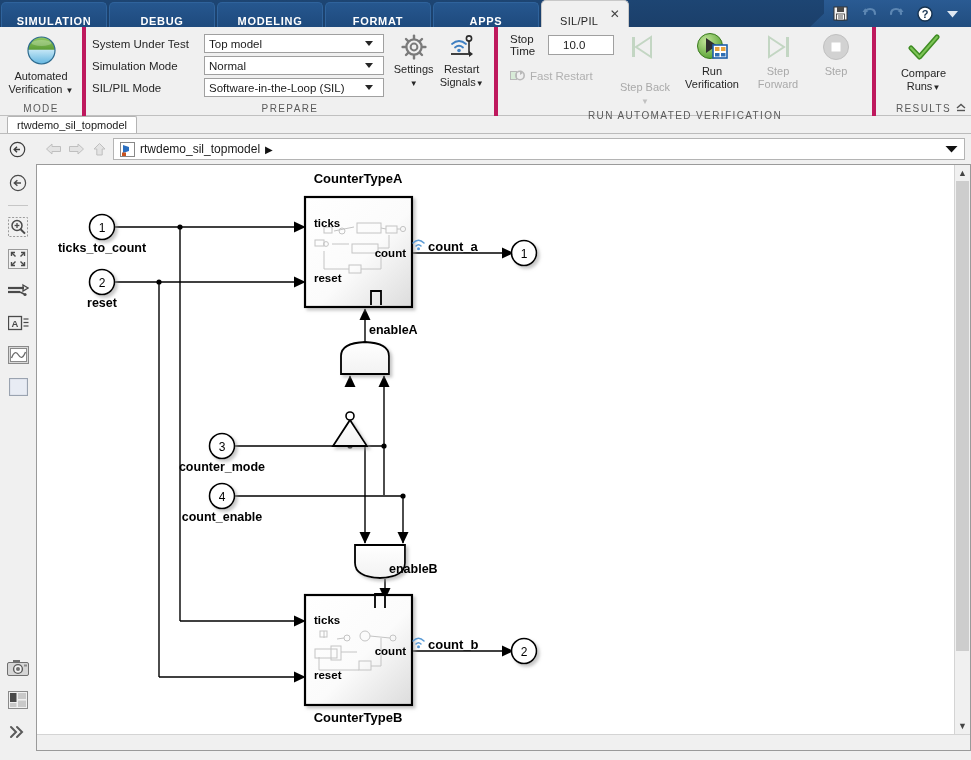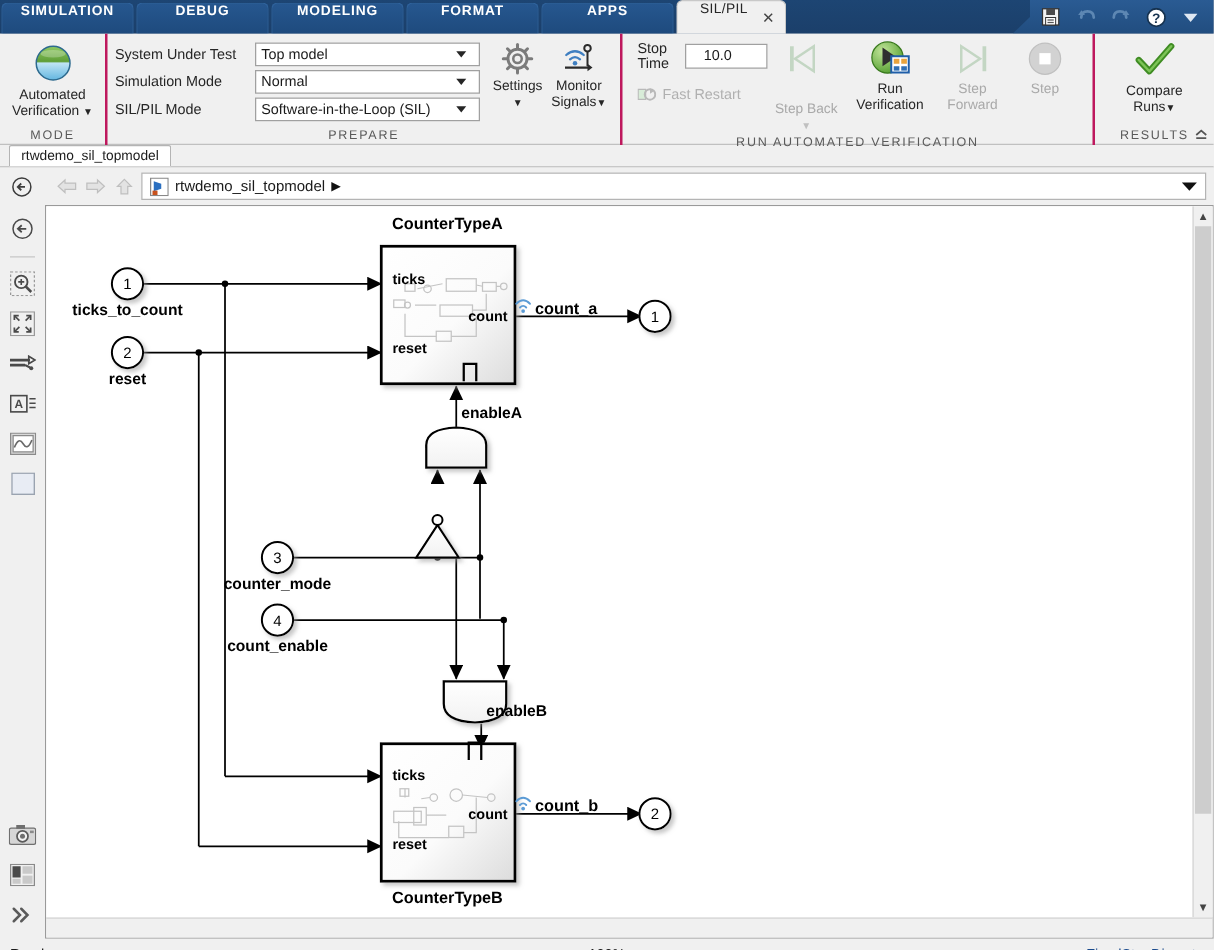--- a/index.html
+++ b/index.html
@@ -23,21 +23,21 @@
     height: 25px;
     min-width: 106px;
     margin-right: 2px;
     background: linear-gradient(to bottom, #26578f 0%, #1e4a7d 100%);
     border-radius: 5px 5px 0 0;
     color: #ffffff;
     font-size: 11px;
     font-weight: bold;
     letter-spacing: 0.7px;
     display: flex;
-    align-items: flex-start;
+    align-items: flex-end;
     justify-content: center;
     cursor: default;
     border: 1px solid #2f639c;
     border-bottom: none;
   }
   .tab.active {
     background: #f0f0f0;
     color: #262626;
     border: 1px solid #c8c8c8;
     border-bottom: none;
@@ -76,21 +76,21 @@
     height: 89px;
     background: #f0f0f0;
     display: flex;
     border-bottom: 1px solid #c0c0c0;
     position: relative;
   }
   .rgroup {
     display: flex;
     flex-direction: column;
     height: 89px;
-    border-right: 2px solid #be185d;
+    border-right: 4px solid #be185d;
   }
   .rgroup-body { flex: 1; display: flex; align-items: flex-start; padding: 4px 6px 0 6px;}
   .rgroup-label {
     height: 15px;
     font-size: 10px;
     color: #5a5a5a;
     letter-spacing: 1.4px;
     text-align: center;
     text-transform: uppercase;
     line-height: 15px;
@@ -391,21 +391,21 @@
             <path d="M4 10 Q11 4 18 10" fill="none" stroke="#3f7fc1" stroke-width="1.8" stroke-linecap="round"></path>
             <path d="M7 13.5 Q11 10 15 13.5" fill="none" stroke="#3f7fc1" stroke-width="1.8" stroke-linecap="round"></path>
             <circle cx="11" cy="16.5" r="1.8" fill="#3f7fc1"></circle>
             <circle cx="21" cy="4.5" r="2.6" fill="none" stroke="#2b2b2b" stroke-width="1.6"></circle>
             <line x1="21" y1="7" x2="21" y2="19" stroke="#2b2b2b" stroke-width="1.6"></line>
             <line x1="3" y1="20" x2="22" y2="20" stroke="#2b2b2b" stroke-width="1.8"></line>
             <path d="M21 17 L25 20 L21 23 Z" fill="#2b2b2b"></path>
           </svg>
         </span>
         <span class="bigbtn-label">
-          <span>Monitor</span><br>
+          <span>Restart</span><br>
           <span>Signals</span><span style="font-size:8px;">▼</span>
         </span>
       </div>
     </div>
     <div class="rgroup-label">PREPARE</div>
   </div>
 
   <div class="rgroup" style="width:378px;">
     <div class="rgroup-body" style="padding-top:2px;">
       <div style="width:110px;padding-left:6px;">

